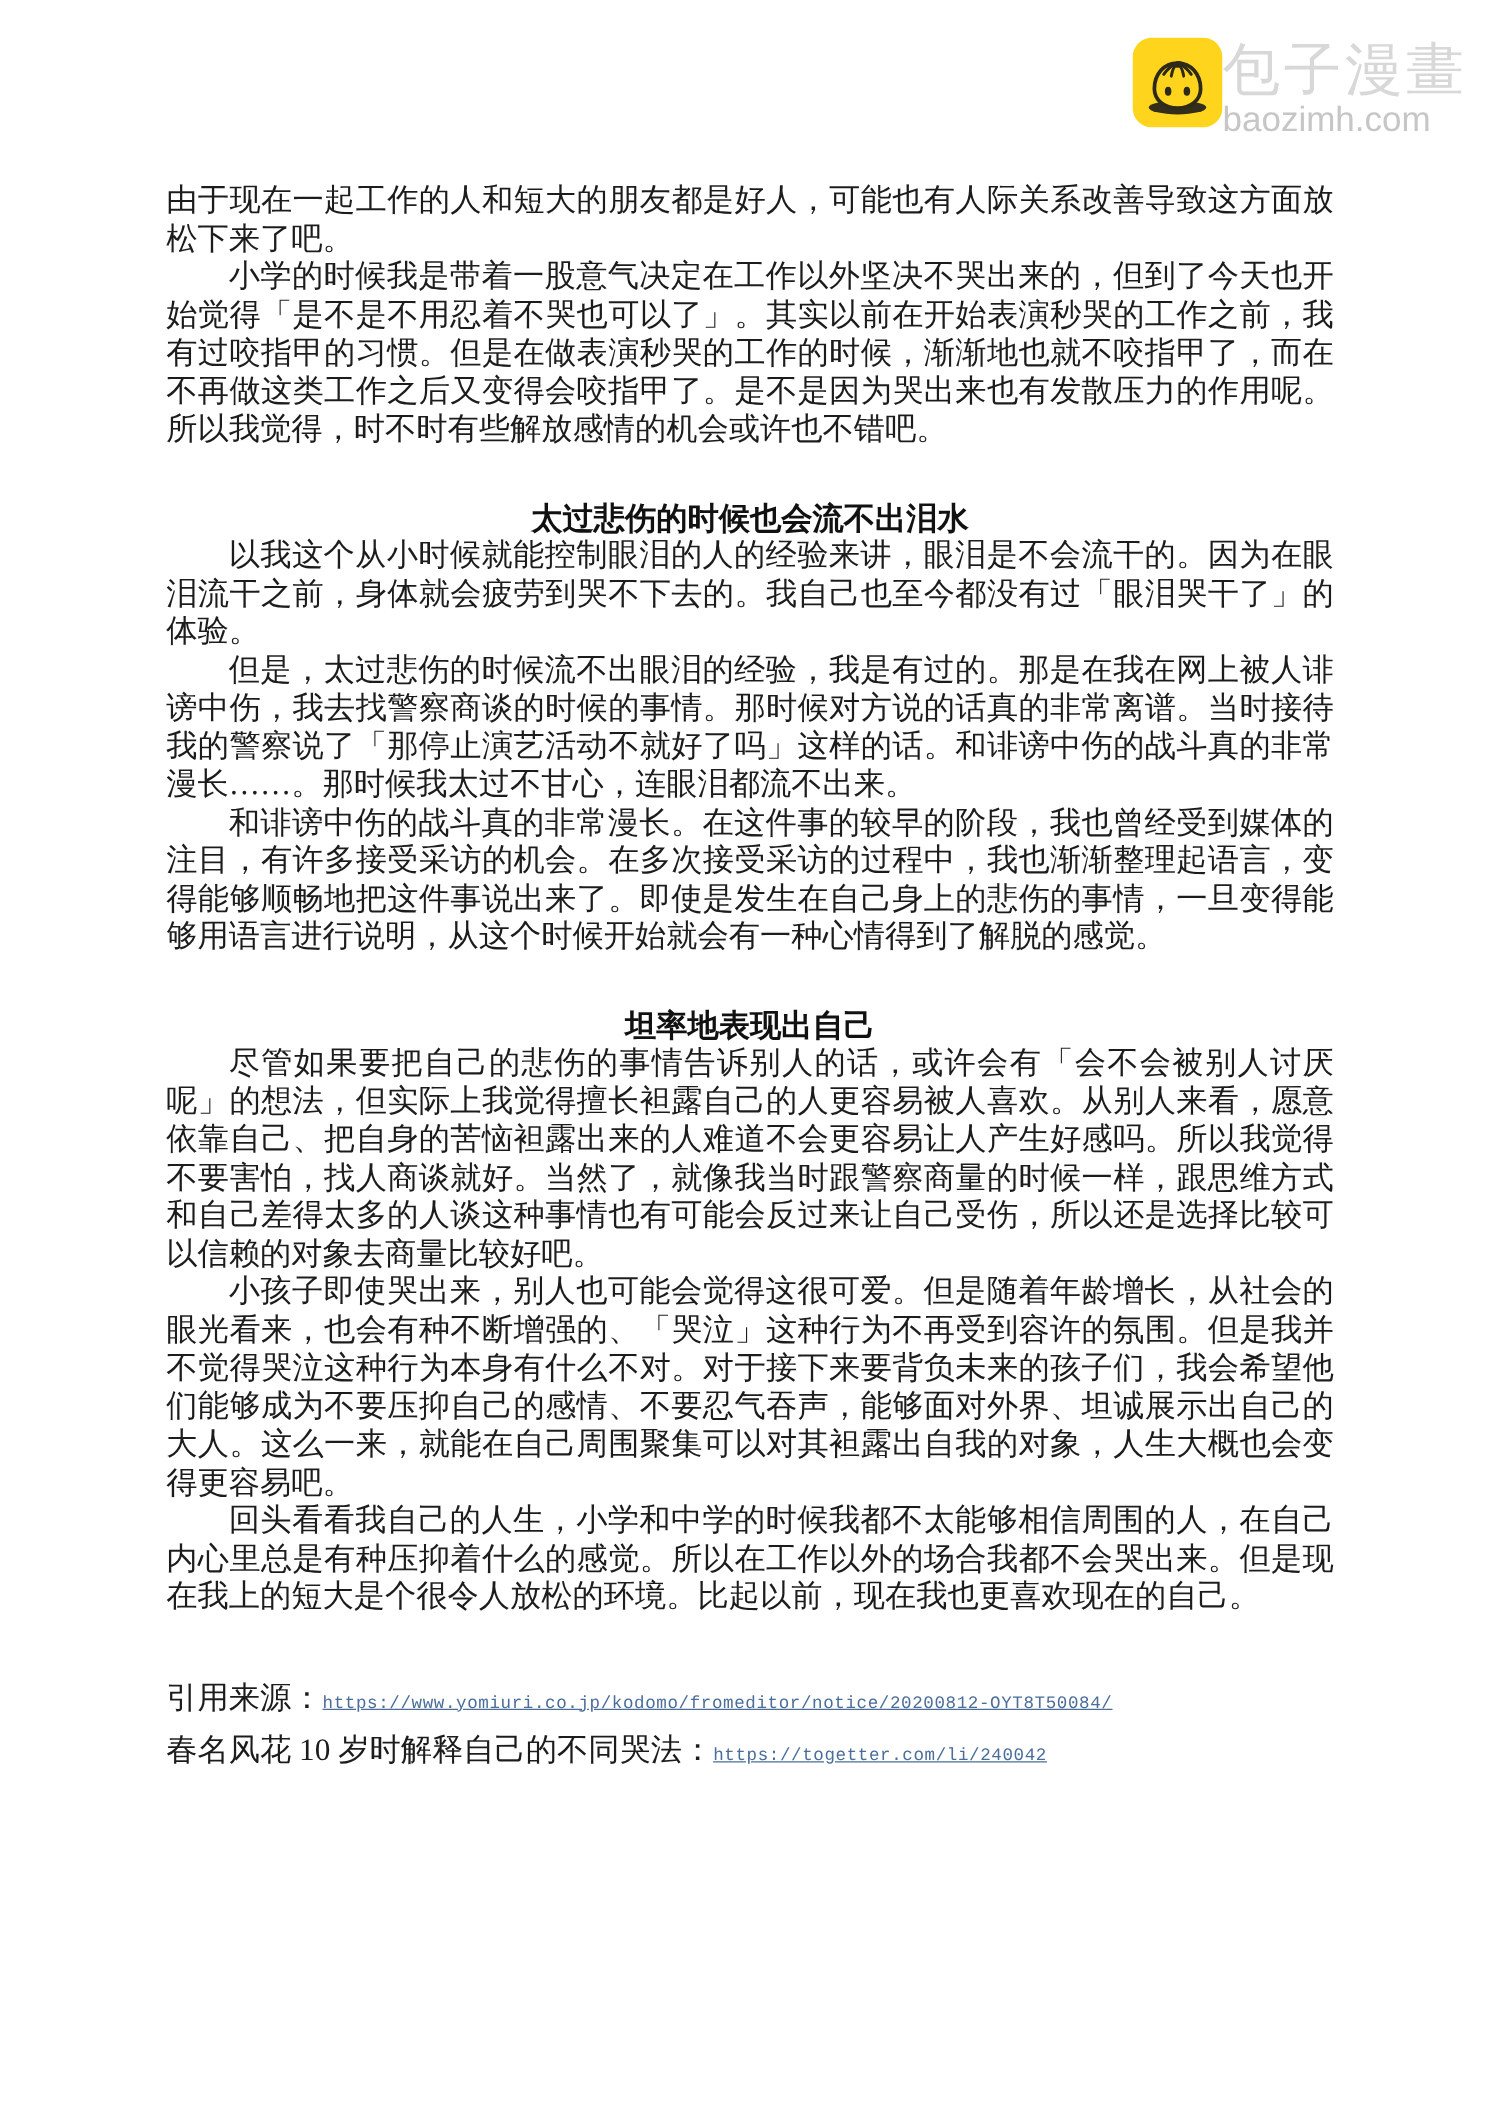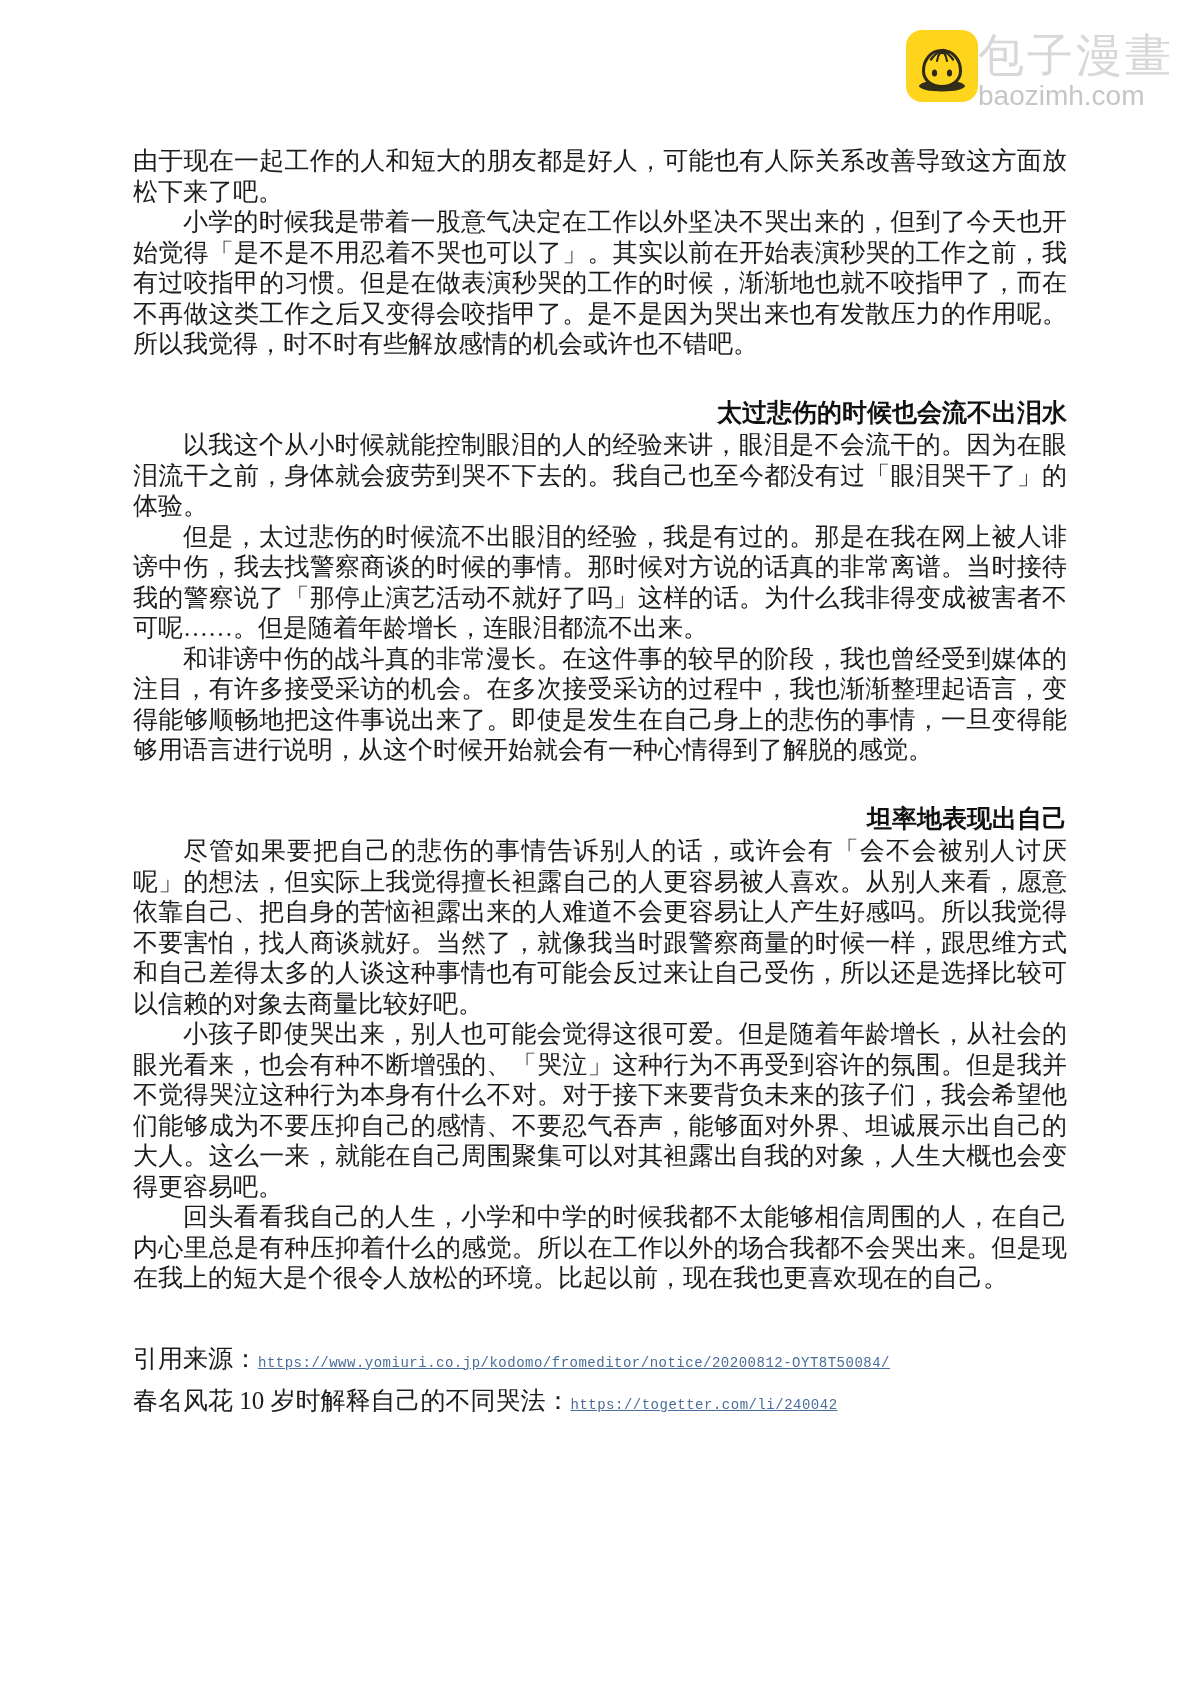--- a/index.html
+++ b/index.html
@@ -48,27 +48,27 @@
     top: 146px;
     left: 133px;
     width: 934px;
     font-size: 25px;
     line-height: 30.5px;
     text-align: justify;
   }
   .content p { margin: 0; }
   .content p.indent { text-indent: 2em; }
   .section-heading {
-    font-family: Liberation Mono, monospace;
+    font-family: Liberation Sans, sans-serif;
     font-weight: bold;
     font-size: 25px;
     line-height: 30.5px;
     margin: 40px 0 0 0;
     color: #111111;
-    text-align: right;
+    text-align: center;
   }
 
   
   .refs {
     margin-top: 46px;
     font-size: 25px;
     line-height: 37px;
     text-align: left;
   }
   .refs .ref-line { margin: 0; }
@@ -105,21 +105,21 @@
     </div>
   </div>
 
   <div class="content">
 
     <p class="para">由于现在一起工作的人和短大的朋友都是好人，可能也有人际关系改善导致这方面放松下来了吧。</p>
     <p class="para indent">小学的时候我是带着一股意气决定在工作以外坚决不哭出来的，但到了今天也开始觉得「是不是不用忍着不哭也可以了」。其实以前在开始表演秒哭的工作之前，我有过咬指甲的习惯。但是在做表演秒哭的工作的时候，渐渐地也就不咬指甲了，而在不再做这类工作之后又变得会咬指甲了。是不是因为哭出来也有发散压力的作用呢。所以我觉得，时不时有些解放感情的机会或许也不错吧。</p>
 
     <h2 class="section-heading">太过悲伤的时候也会流不出泪水</h2>
     <p class="para indent">以我这个从小时候就能控制眼泪的人的经验来讲，眼泪是不会流干的。因为在眼泪流干之前，身体就会疲劳到哭不下去的。我自己也至今都没有过「眼泪哭干了」的体验。</p>
-    <p class="para indent">但是，太过悲伤的时候流不出眼泪的经验，我是有过的。那是在我在网上被人诽谤中伤，我去找警察商谈的时候的事情。那时候对方说的话真的非常离谱。当时接待我的警察说了「那停止演艺活动不就好了吗」这样的话。为什么我非得变成被害者不可呢……。但是随着年龄增长，连眼泪都流不出来。</p>
+    <p class="para indent">但是，太过悲伤的时候流不出眼泪的经验，我是有过的。那是在我在网上被人诽谤中伤，我去找警察商谈的时候的事情。那时候对方说的话真的非常离谱。当时接待我的警察说了「那停止演艺活动不就好了吗」这样的话。和诽谤中伤的战斗真的非常漫长……。那时候我太过不甘心，连眼泪都流不出来。</p>
     <p class="para indent">和诽谤中伤的战斗真的非常漫长。在这件事的较早的阶段，我也曾经受到媒体的注目，有许多接受采访的机会。在多次接受采访的过程中，我也渐渐整理起语言，变得能够顺畅地把这件事说出来了。即使是发生在自己身上的悲伤的事情，一旦变得能够用语言进行说明，从这个时候开始就会有一种心情得到了解脱的感觉。</p>
 
     <h2 class="section-heading">坦率地表现出自己</h2>
     <p class="para indent">尽管如果要把自己的悲伤的事情告诉别人的话，或许会有「会不会被别人讨厌呢」的想法，但实际上我觉得擅长袒露自己的人更容易被人喜欢。从别人来看，愿意依靠自己、把自身的苦恼袒露出来的人难道不会更容易让人产生好感吗。所以我觉得不要害怕，找人商谈就好。当然了，就像我当时跟警察商量的时候一样，跟思维方式和自己差得太多的人谈这种事情也有可能会反过来让自己受伤，所以还是选择比较可以信赖的对象去商量比较好吧。</p>
     <p class="para indent">小孩子即使哭出来，别人也可能会觉得这很可爱。但是随着年龄增长，从社会的眼光看来，也会有种不断增强的、「哭泣」这种行为不再受到容许的氛围。但是我并不觉得哭泣这种行为本身有什么不对。对于接下来要背负未来的孩子们，我会希望他们能够成为不要压抑自己的感情、不要忍气吞声，能够面对外界、坦诚展示出自己的大人。这么一来，就能在自己周围聚集可以对其袒露出自我的对象，人生大概也会变得更容易吧。</p>
     <p class="para indent">回头看看我自己的人生，小学和中学的时候我都不太能够相信周围的人，在自己内心里总是有种压抑着什么的感觉。所以在工作以外的场合我都不会哭出来。但是现在我上的短大是个很令人放松的环境。比起以前，现在我也更喜欢现在的自己。</p>
 
     <div class="refs">
       <p class="ref-line"><span>引用来源：</span><a class="ref-url">https://www.yomiuri.co.jp/kodomo/fromeditor/notice/20200812-OYT8T50084/</a></p>
       <p class="ref-line"><span>春名风花 10 岁时解释自己的不同哭法：</span><a class="ref-url">https://togetter.com/li/240042</a></p>

